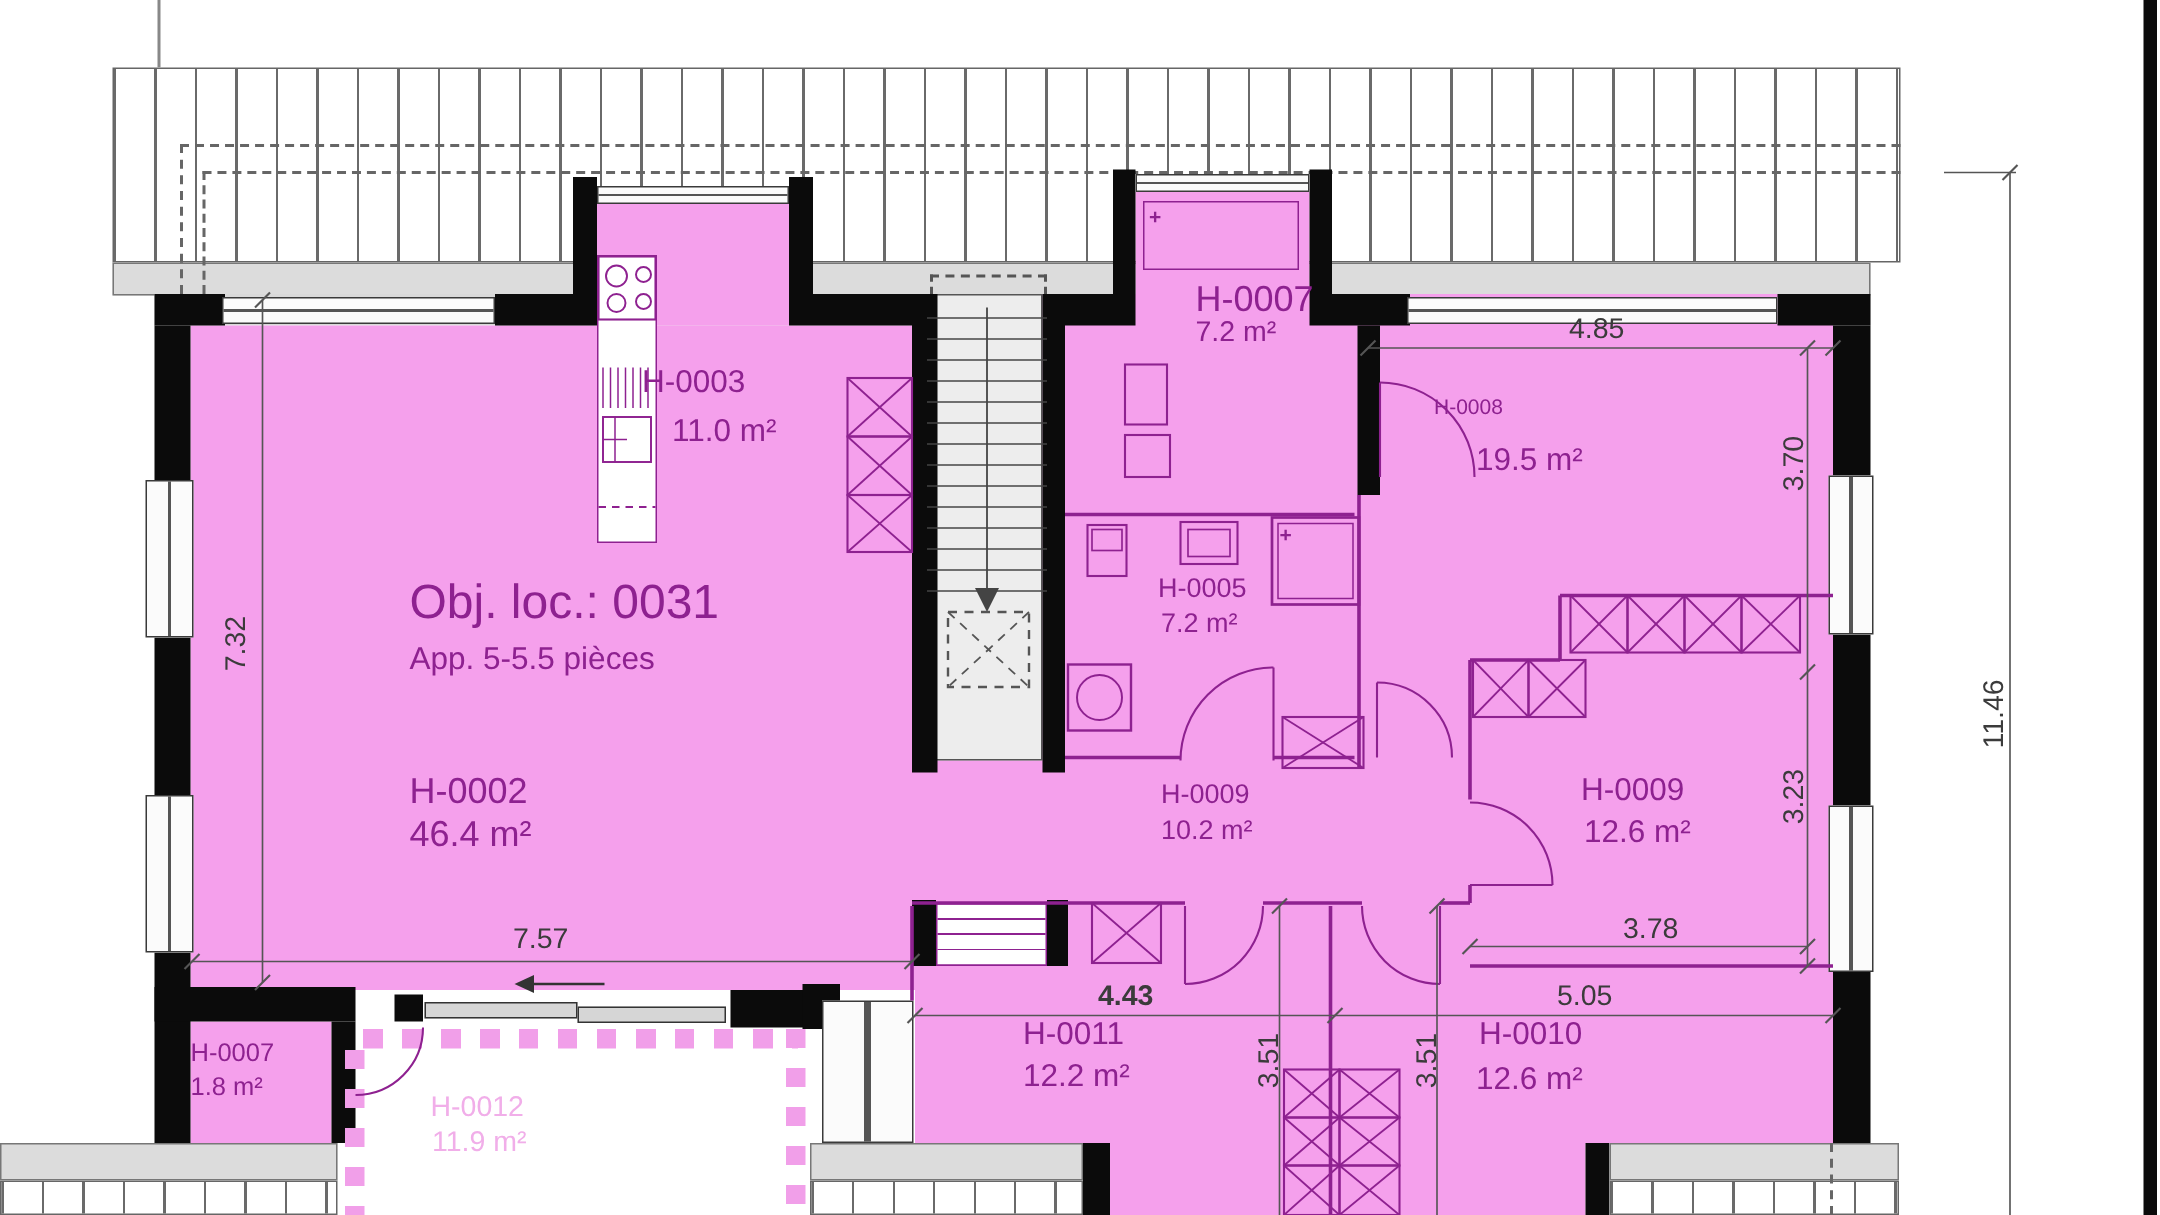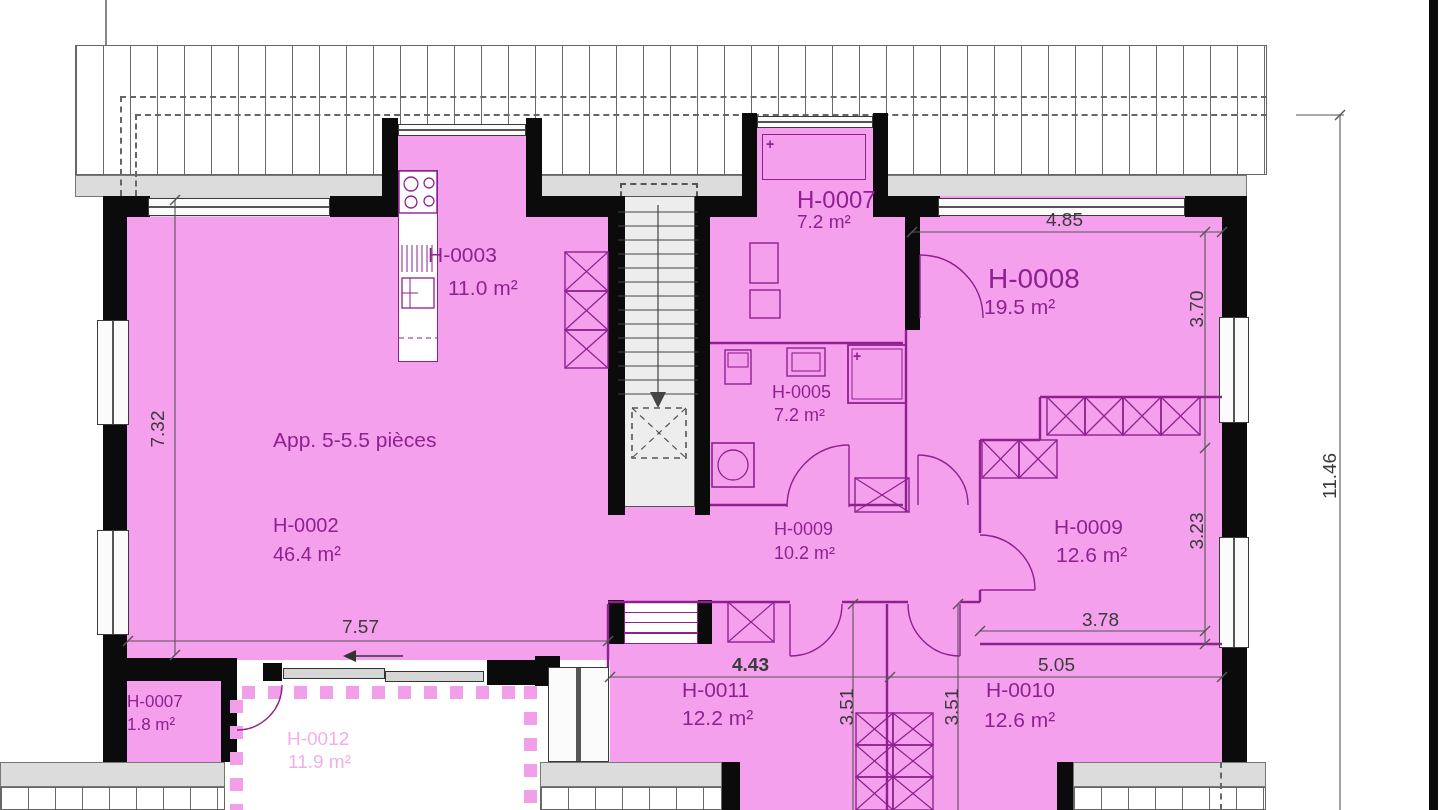--- a/index.html
+++ b/index.html
@@ -19,21 +19,21 @@
         background-image:linear-gradient(to right,transparent 46%,#555 46%,#555 54%,transparent 54%);}
   .slider{position:absolute;background:#d6d6d6;border:1px solid #333;box-sizing:border-box;}
   .fixw{position:absolute;background:#fff;border:1.6px solid #8e2190;box-sizing:border-box;}
   .shelf{background-image:repeating-linear-gradient(to bottom,transparent 0 9px,#8e2190 9px 10.2px);}
   .bed{position:absolute;background:#f5a0ec;border:1.8px solid #8e2190;box-sizing:border-box;}
   .dashT{position:absolute;border-top:2px dashed #666;}
   .dashL{position:absolute;border-left:2px dashed #666;}
   .dashSq{position:absolute;border:2px dashed #555;box-sizing:border-box;}
   .dotH{position:absolute;height:13px;background:repeating-linear-gradient(to right,#f19fe9 0 13px,transparent 13px 26px);}
   .dotV{position:absolute;width:13px;background:repeating-linear-gradient(to bottom,#f19fe9 0 13px,transparent 13px 26px);}
-  .lbl{position:absolute;color:#8e2190;font-size:20px;white-space:nowrap;}
+  .lbl{position:absolute;color:#8e2190;font-size:24px;white-space:nowrap;}
   .lbl.small{font-size:17px;}
   .lbl.faint{color:#f1aee9;font-size:19px;}
   .dim{position:absolute;color:#3b3b3b;font-size:19px;white-space:nowrap;}
   .dimv{position:absolute;width:44px;height:18px;color:#3b3b3b;font-size:19px;
         text-align:center;transform:rotate(-90deg);white-space:nowrap;}
   .objtitle{position:absolute;color:#8e2190;font-size:32px;white-space:nowrap;}
   .objsub{position:absolute;color:#8e2190;font-size:21px;white-space:nowrap;}
   .plusmark{position:absolute;color:#8e2190;font-size:14px;font-weight:bold;}
   svg{position:absolute;left:0;top:0;pointer-events:none;}
 </style>
@@ -271,27 +271,28 @@
       <line x1="170" y1="205" x2="180" y2="195" stroke="#555" stroke-width="1.4"></line>
       <line x1="170" y1="660" x2="180" y2="650" stroke="#555" stroke-width="1.4"></line>
       <line x1="128" y1="641" x2="608" y2="641" stroke="#555" stroke-width="1.1"></line>
       <line x1="123" y1="646" x2="133" y2="636" stroke="#555" stroke-width="1.4"></line>
       <line x1="603" y1="646" x2="613" y2="636" stroke="#555" stroke-width="1.4"></line>
       <line x1="1296" y1="115" x2="1344" y2="115" stroke="#555" stroke-width="1.1"></line>
       <line x1="1340" y1="115" x2="1340" y2="810" stroke="#555" stroke-width="1.1"></line>
       <line x1="1335" y1="120" x2="1345" y2="110" stroke="#555" stroke-width="1.4"></line>
     </svg>
 
+  <div class="objtitle" style="left:273px;top:383px;">Obj. loc.: 0031</div>
   <div class="objsub" style="left:273px;top:428px;">App. 5-5.5 pièces</div>
 
   <div class="lbl" style="left:428px;top:243px;font-size:21px;">H-0003</div>
   <div class="lbl" style="left:448px;top:276px;font-size:21px;">11.0 m²</div>
   <div class="lbl" style="left:797px;top:186px;font-size:24px;">H-0007</div>
   <div class="lbl" style="left:797px;top:211px;font-size:19px;">7.2 m²</div>
-  <div class="lbl" style="left:988px;top:263px;font-size:28px;">H-0008</div>
+  <div class="lbl" style="left:956px;top:263px;font-size:14px;">H-0008</div>
   <div class="lbl" style="left:984px;top:295px;font-size:21px;">19.5 m²</div>
   <div class="lbl" style="left:772px;top:382px;font-size:18px;">H-0005</div>
   <div class="lbl" style="left:774px;top:405px;font-size:18px;">7.2 m²</div>
   <div class="lbl" style="left:273px;top:514px;">H-0002</div>
   <div class="lbl" style="left:273px;top:543px;">46.4 m²</div>
   <div class="lbl" style="left:774px;top:519px;font-size:18px;">H-0009</div>
   <div class="lbl" style="left:774px;top:543px;font-size:18px;">10.2 m²</div>
   <div class="lbl" style="left:1054px;top:515px;font-size:21px;">H-0009</div>
   <div class="lbl" style="left:1056px;top:543px;font-size:21px;">12.6 m²</div>
   <div class="lbl" style="left:682px;top:678px;font-size:21px;">H-0011</div>

